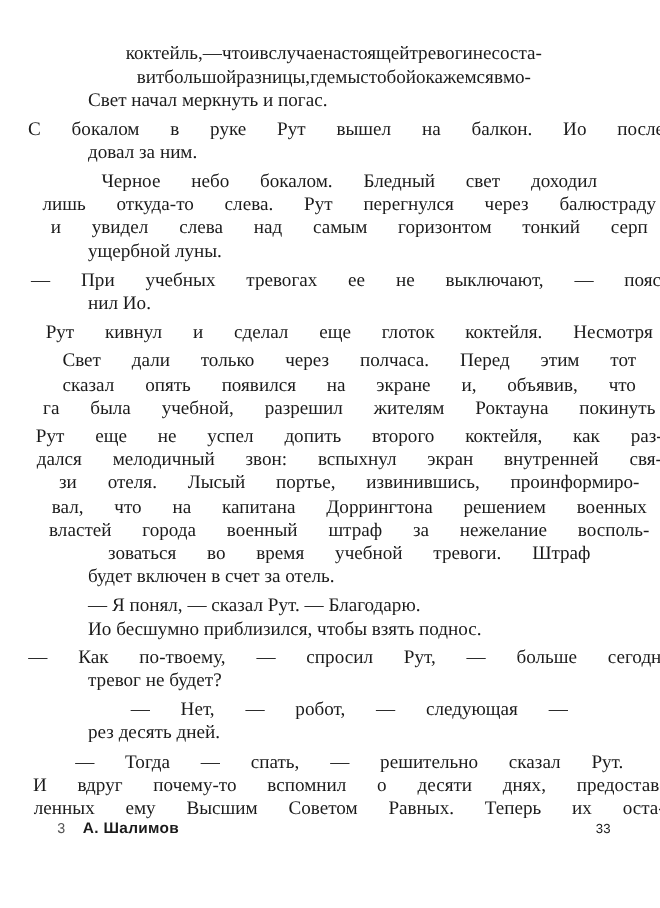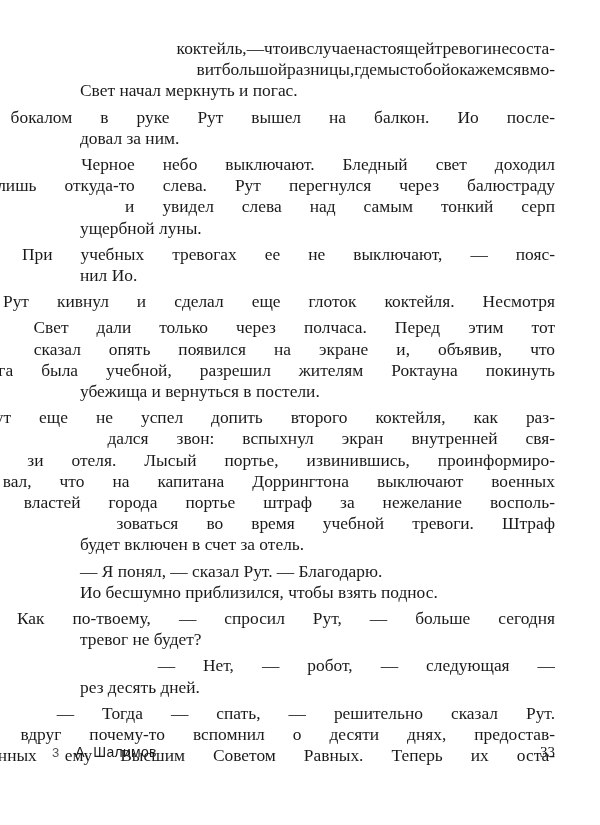--- a/index.html
+++ b/index.html
@@ -6,30 +6,30 @@
   body { width: 600px; height: 825px; position: relative; overflow: hidden; }
   .page {
     position: absolute; left: 52px; top: 38px; width: 503px;
     font-family: "Liberation Serif", "DejaVu Serif", serif;
     color: #1a1a1a; font-size: 17.4px; line-height: 21.2px;
   }
   .para { margin: 0; text-align: justify; text-align-last: left; }
   .para.indent { text-indent: 28px; }
   .para.gap { margin-top: 5px; }
   .line { display: block; white-space: nowrap; }
-  .justify .line { display: flex; justify-content: flex-end; }
+  .justify .line { display: flex; justify-content: center; }
   .justify .line.last { justify-content: flex-start; }
   .footer {
     position: absolute; left: 52px; top: 744px; width: 503px;
     font-family: "Liberation Sans", "DejaVu Sans", sans-serif;
     color: #1a1a1a; display: flex; justify-content: space-between; align-items: baseline;
   }
   .footer .sig { font-size: 13px; color: #555; margin-right: 16px; }
-  .footer .author { font-size: 14px; font-weight: normal; letter-spacing: 0.3px; }
-  .footer .pageno { font-size: 15px; font-family: Liberation Serif, serif; }
+  .footer .author { font-size: 14px; font-weight: bold; letter-spacing: 0.3px; }
+  .footer .pageno { font-size: 12px; }
   .footer .left { display: flex; align-items: baseline; }
 </style>
 </head>
 <body>
 
 <div class="page">
   <div class="para justify">
     <span class="line">
         <span>коктейль,</span>
         <span>—</span>
@@ -70,40 +70,41 @@
         <span>балкон.</span>
         <span>Ио</span>
         <span>после-</span>
       </span>
     <span class="line last">довал за ним.</span>
   </div>
   <div class="para indent justify gap">
     <span class="line">
         <span>Черное</span>
         <span>небо</span>
-        <span>выключают.</span>
+        <span>бокалом.</span>
         <span>Бледный</span>
         <span>свет</span>
         <span>доходил</span>
       </span>
     <span class="line">
         <span>лишь</span>
         <span>откуда-то</span>
         <span>слева.</span>
         <span>Рут</span>
         <span>перегнулся</span>
         <span>через</span>
         <span>балюстраду</span>
       </span>
     <span class="line">
         <span>и</span>
         <span>увидел</span>
         <span>слева</span>
         <span>над</span>
         <span>самым</span>
+        <span>горизонтом</span>
         <span>тонкий</span>
         <span>серп</span>
       </span>
     <span class="line last">ущербной луны.</span>
   </div>
   <div class="para indent justify gap">
     <span class="line">
         <span>—</span>
         <span>При</span>
         <span>учебных</span>
@@ -151,63 +152,63 @@
       </span>
     <span class="line">
         <span>га</span>
         <span>была</span>
         <span>учебной,</span>
         <span>разрешил</span>
         <span>жителям</span>
         <span>Роктауна</span>
         <span>покинуть</span>
       </span>
-    <span class="line last">убежища и вернуться в постели.</span>
   </div>
   <div class="para indent justify gap">
     <span class="line">
         <span>Рут</span>
         <span>еще</span>
         <span>не</span>
         <span>успел</span>
         <span>допить</span>
         <span>второго</span>
         <span>коктейля,</span>
         <span>как</span>
         <span>раз-</span>
       </span>
     <span class="line">
         <span>дался</span>
+        <span>мелодичный</span>
         <span>звон:</span>
         <span>вспыхнул</span>
         <span>экран</span>
         <span>внутренней</span>
         <span>свя-</span>
       </span>
     <span class="line">
         <span>зи</span>
         <span>отеля.</span>
         <span>Лысый</span>
         <span>портье,</span>
         <span>извинившись,</span>
         <span>проинформиро-</span>
       </span>
     <span class="line">
         <span>вал,</span>
         <span>что</span>
         <span>на</span>
         <span>капитана</span>
         <span>Доррингтона</span>
-        <span>выключают</span>
+        <span>решением</span>
         <span>военных</span>
       </span>
     <span class="line">
         <span>властей</span>
         <span>города</span>
-        <span>портье</span>
+        <span>военный</span>
         <span>штраф</span>
         <span>за</span>
         <span>нежелание</span>
         <span>восполь-</span>
       </span>
     <span class="line">
         <span>зоваться</span>
         <span>во</span>
         <span>время</span>
         <span>учебной</span>

